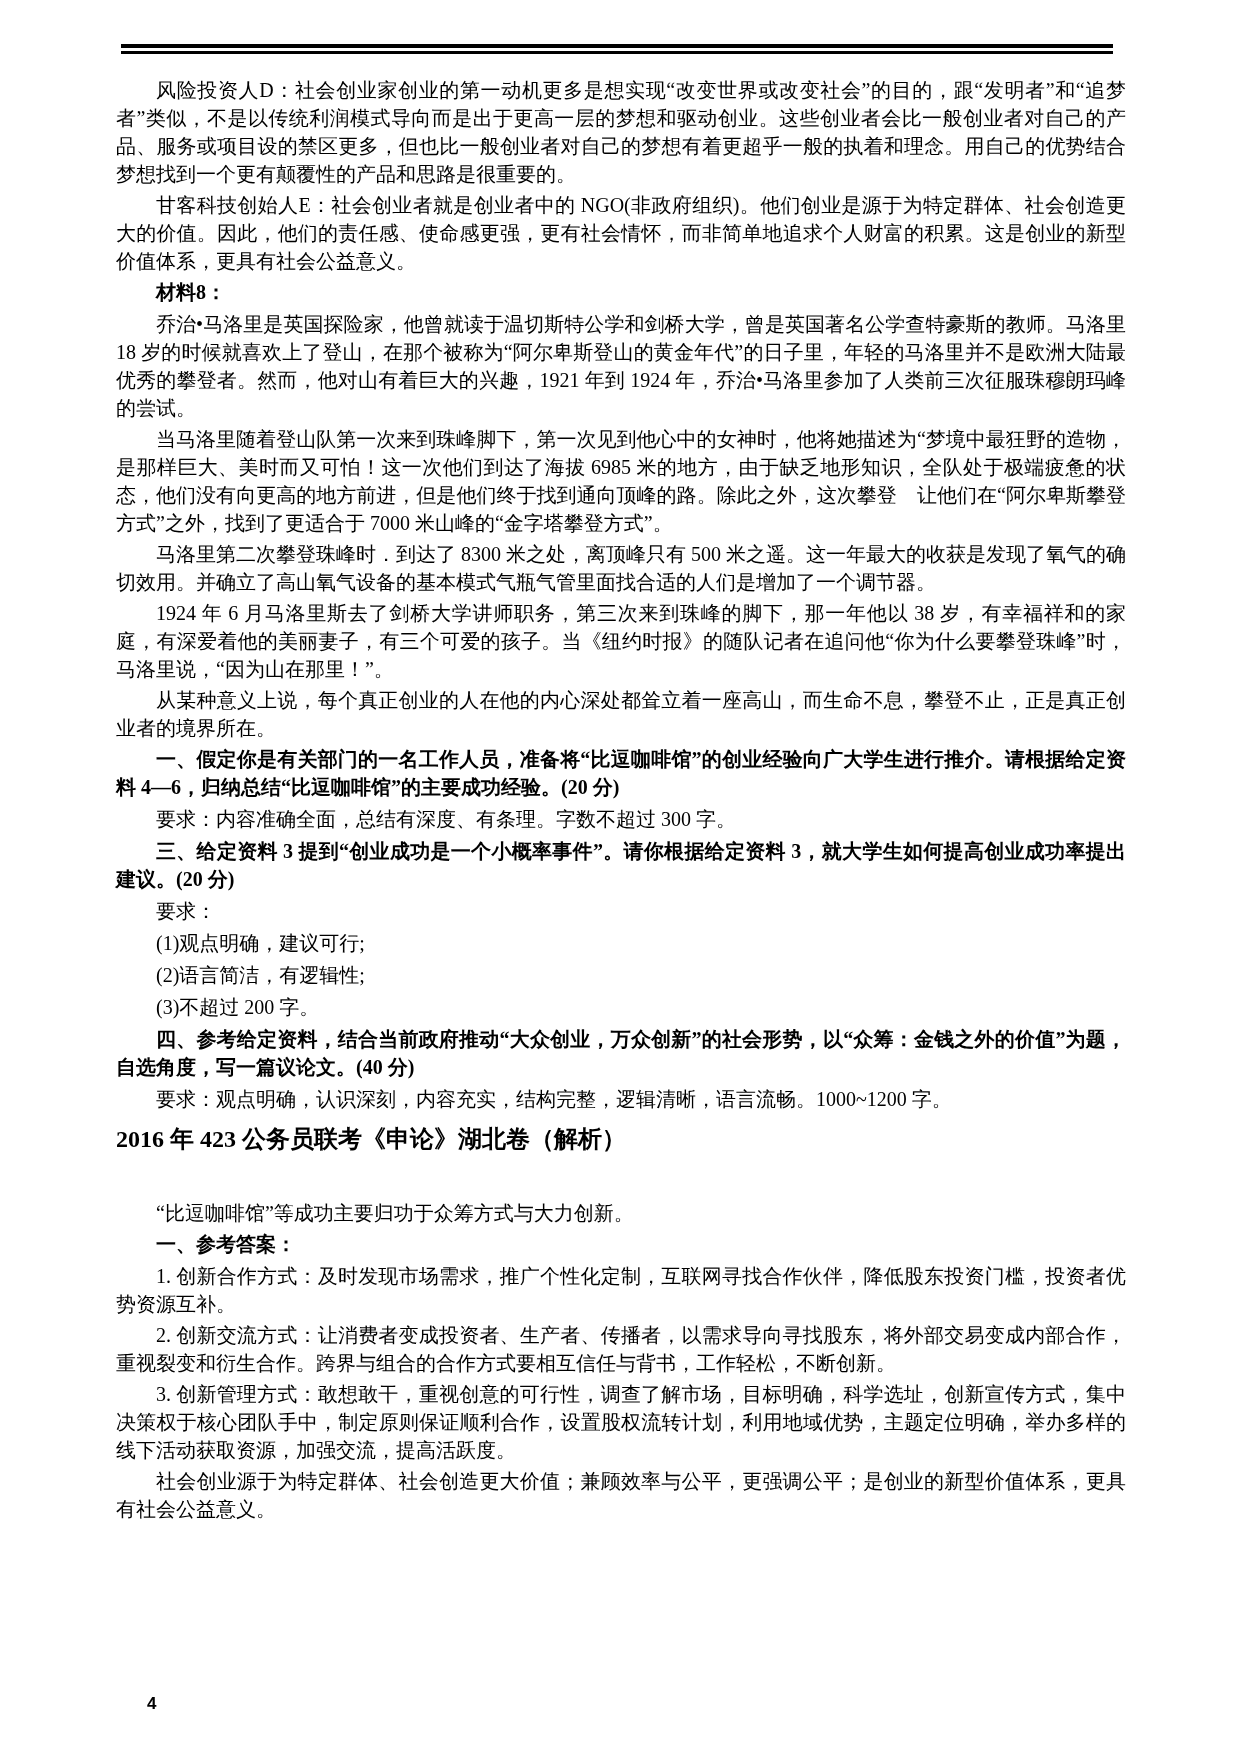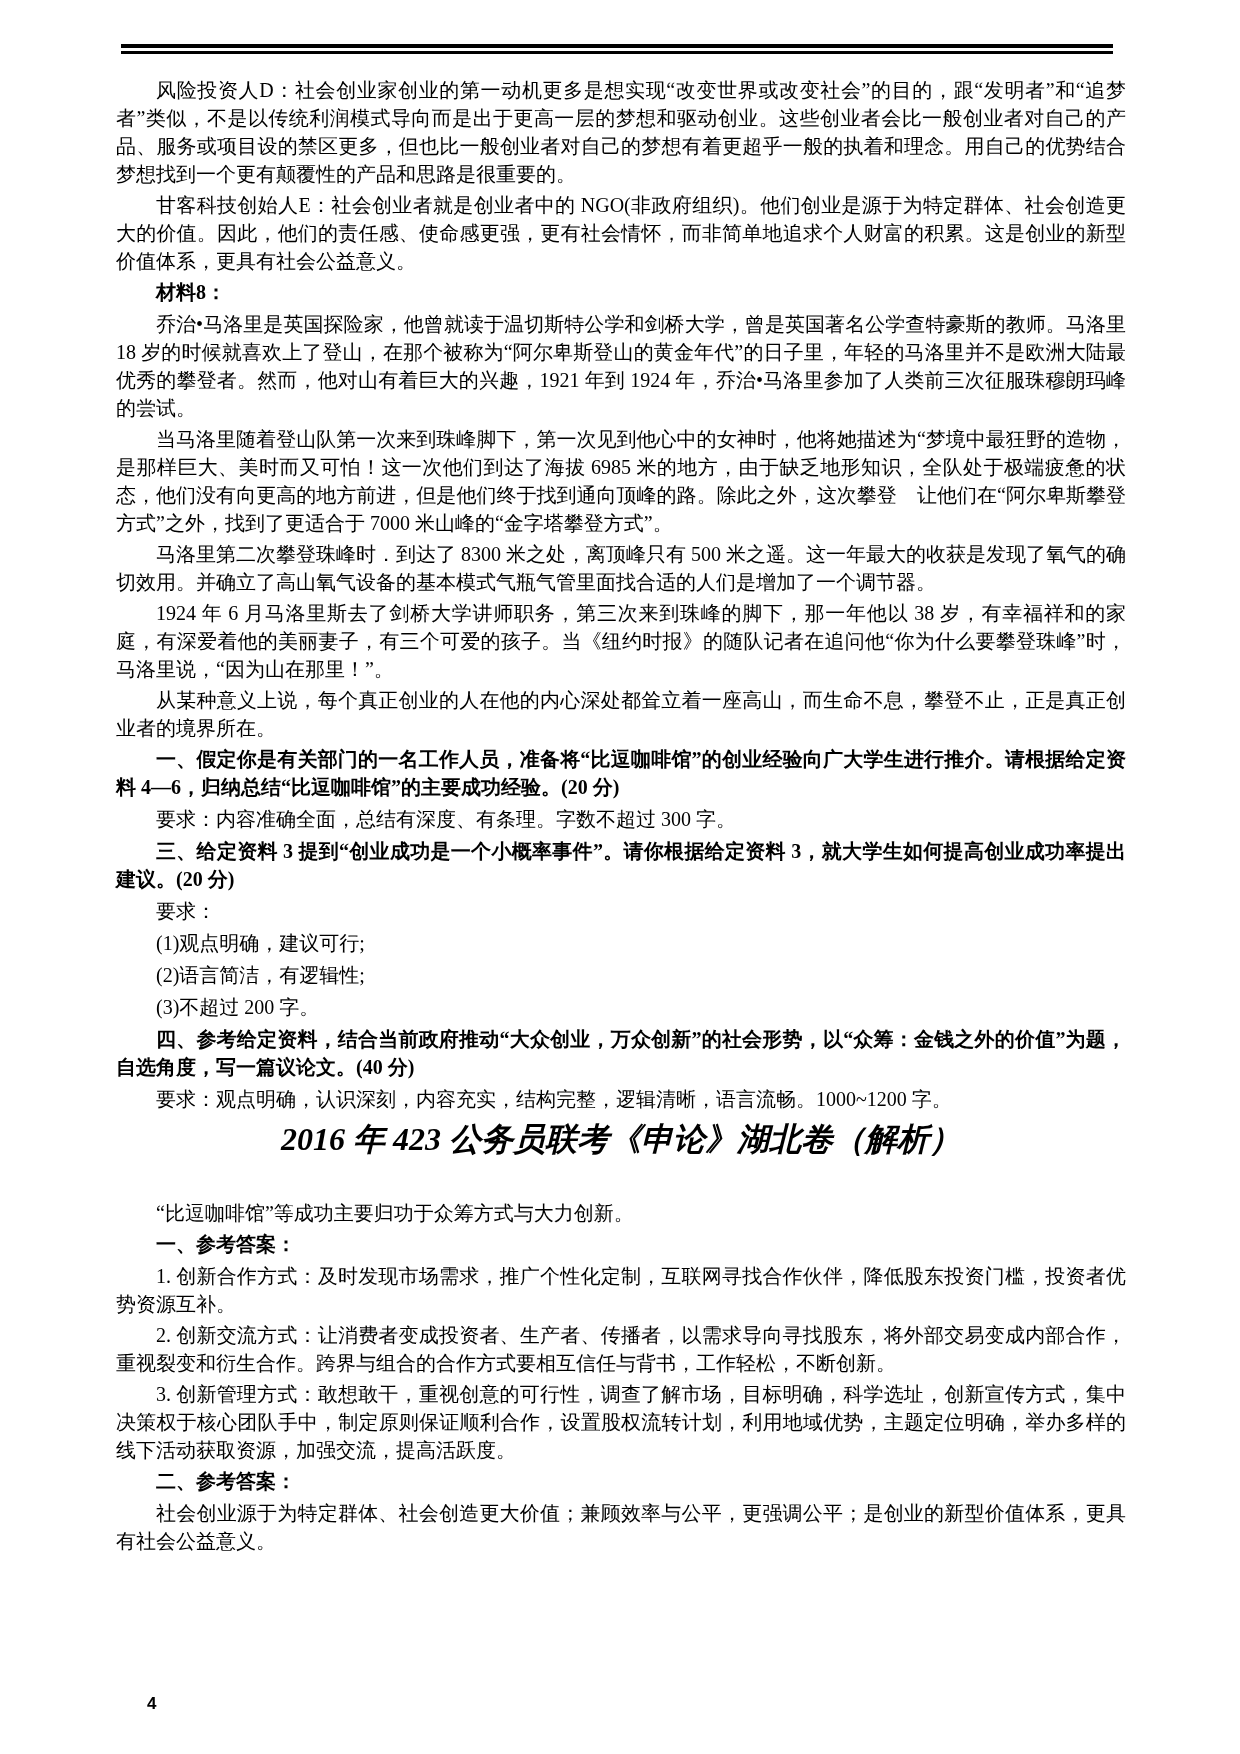--- a/index.html
+++ b/index.html
@@ -32,27 +32,26 @@
     font-size:20px;
     line-height:28px;
     text-align:justify;
     text-indent:2em;
     margin:0 0 3px 0;
     word-break:break-all;
   }
   .q, .heading { font-weight:bold; margin-bottom:4px; }
   .req { margin-bottom:4px; }
   .exam-title {
-    font-size:32px;
+    font-size:24px;
     line-height:36px;
     font-weight:bold;
-    text-align:center;
+    text-align:left;
     text-indent:0;
     margin:8px 0 42px 0;
-    font-style:italic;
   }
   .page-num {
     position:absolute;
     left:147px;
     top:1694px;
     font-size:17px;
     font-weight:bold;
     font-family:"Liberation Sans","DejaVu Sans",sans-serif;
   }
 </style>
@@ -79,18 +78,17 @@
     <p class="para req">(2)语言简洁，有逻辑性;</p>
     <p class="para req">(3)不超过 200 字。</p>
     <p class="para q">四、参考给定资料，结合当前政府推动“大众创业，万众创新”的社会形势，以“众筹：金钱之外的价值”为题，自选角度，写一篇议论文。(40 分)</p>
     <p class="para req">要求：观点明确，认识深刻，内容充实，结构完整，逻辑清晰，语言流畅。1000~1200 字。</p>
     <p class="para exam-title">2016 年 423 公务员联考《申论》湖北卷（解析）</p>
     <p class="para">“比逗咖啡馆”等成功主要归功于众筹方式与大力创新。</p>
     <p class="para heading">一、参考答案：</p>
     <p class="para">1. 创新合作方式：及时发现市场需求，推广个性化定制，互联网寻找合作伙伴，降低股东投资门槛，投资者优势资源互补。</p>
     <p class="para">2. 创新交流方式：让消费者变成投资者、生产者、传播者，以需求导向寻找股东，将外部交易变成内部合作，重视裂变和衍生合作。跨界与组合的合作方式要相互信任与背书，工作轻松，不断创新。</p>
     <p class="para">3. 创新管理方式：敢想敢干，重视创意的可行性，调查了解市场，目标明确，科学选址，创新宣传方式，集中决策权于核心团队手中，制定原则保证顺利合作，设置股权流转计划，利用地域优势，主题定位明确，举办多样的线下活动获取资源，加强交流，提高活跃度。</p>
-    <p class="para heading">二、参考答案：</p>
     <p class="para">社会创业源于为特定群体、社会创造更大价值；兼顾效率与公平，更强调公平；是创业的新型价值体系，更具有社会公益意义。</p>
   </div>
 
   <div class="page-num">4</div>
 </div>
 
 </body></html>

